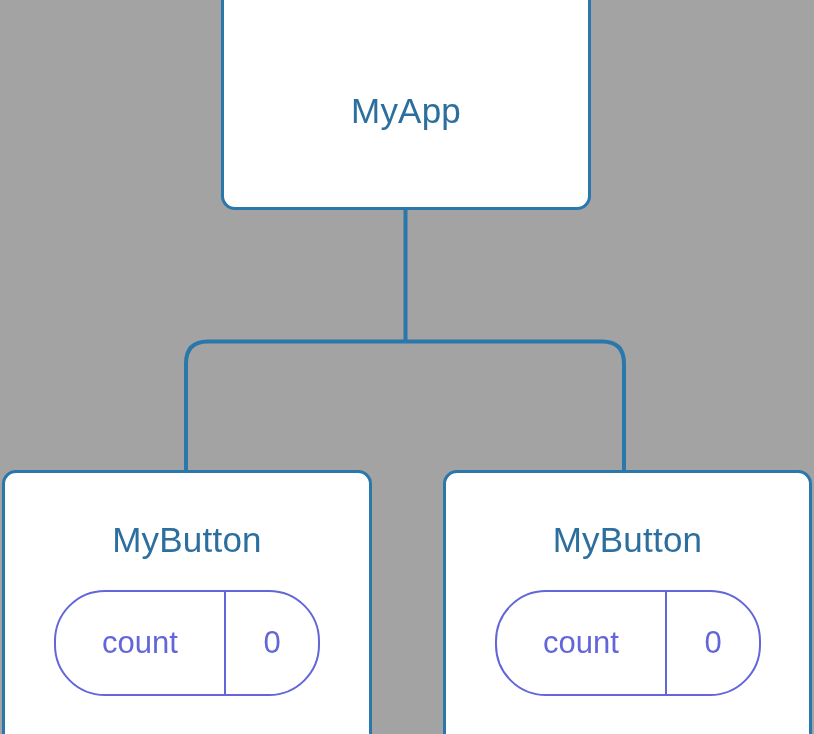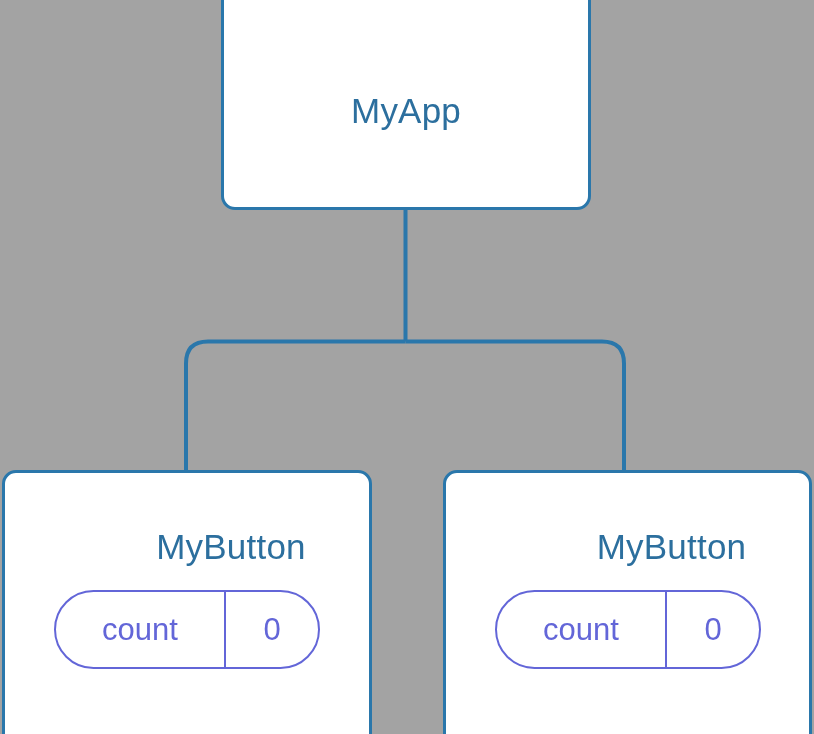--- a/index.html
+++ b/index.html
@@ -67,30 +67,29 @@
     font-size: 35px;
     font-weight: 400;
     letter-spacing: 0.2px;
     white-space: nowrap;
   }
   .node-root .node-title {
     top: 150px;
   }
   .node-child-left .node-title,
   .node-child-right .node-title {
-    top: 54px;
-    padding-left: 44px;
+    top: 47px;
   }
 
   
   .state-pill {
     position: absolute;
     top: 117px;
     width: 266px;
-    height: 79px;
+    height: 106px;
     border: 2px solid #6366d8;
     border-radius: 51px;
     box-sizing: border-box;
     display: flex;
     align-items: stretch;
     background: transparent;
   }
   .node-child-left .state-pill {
     left: 49px;
   }

